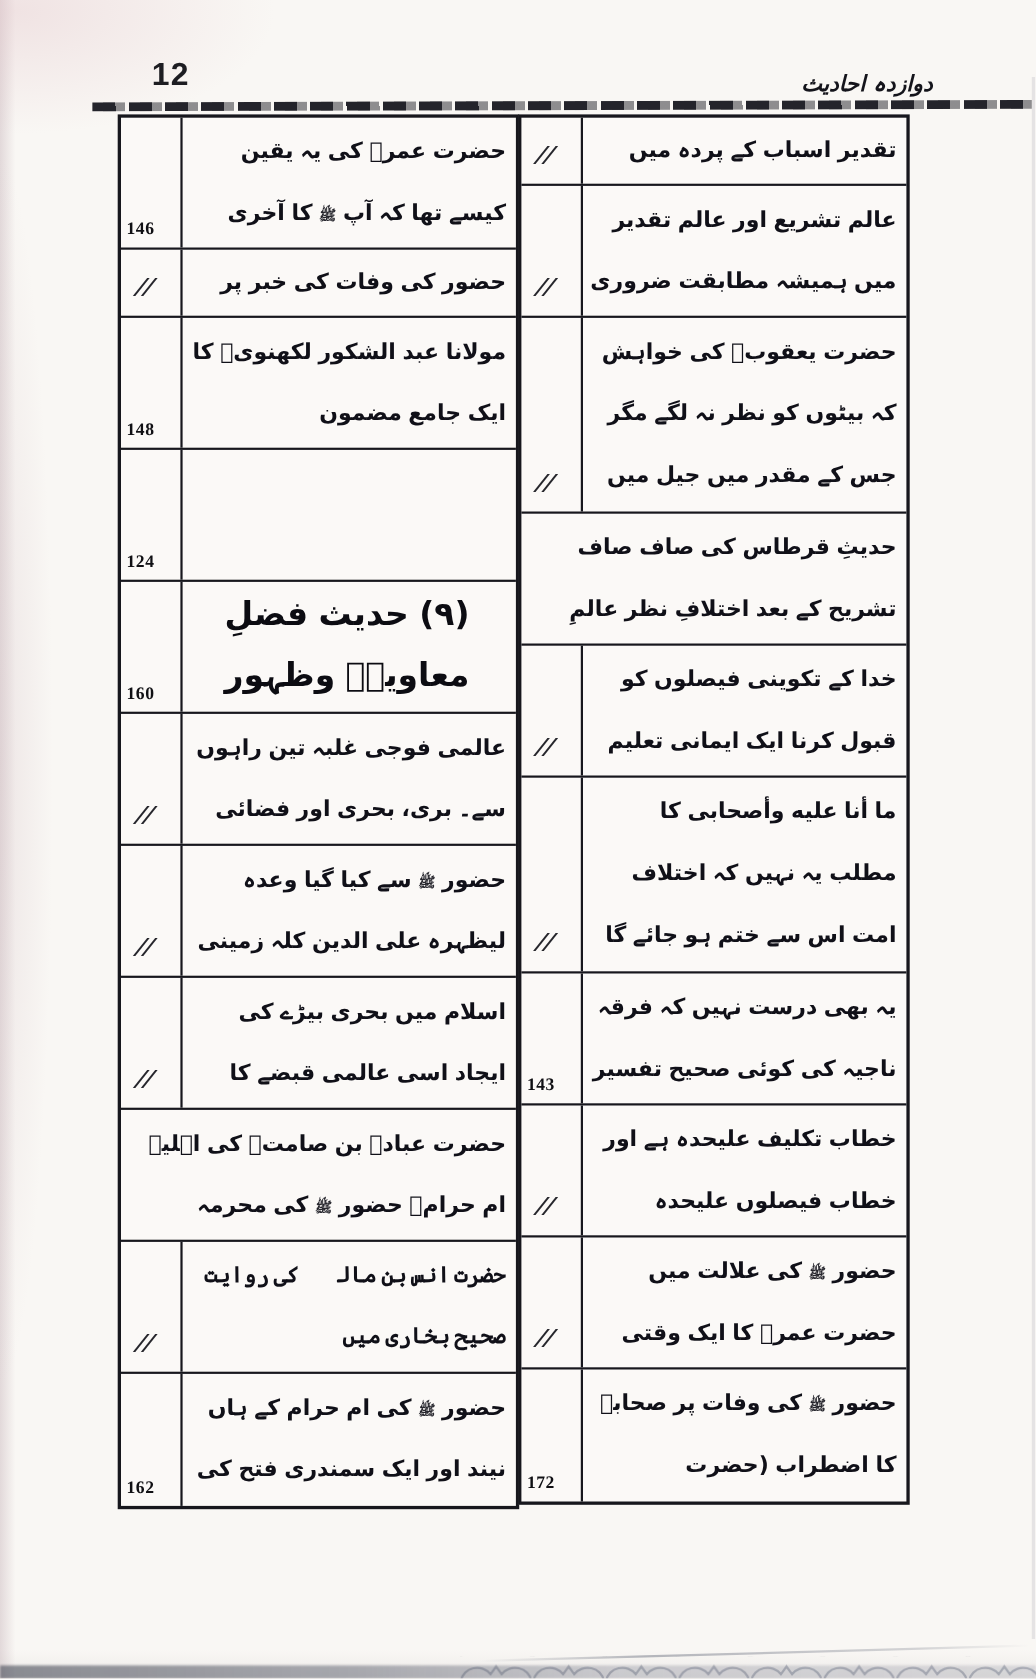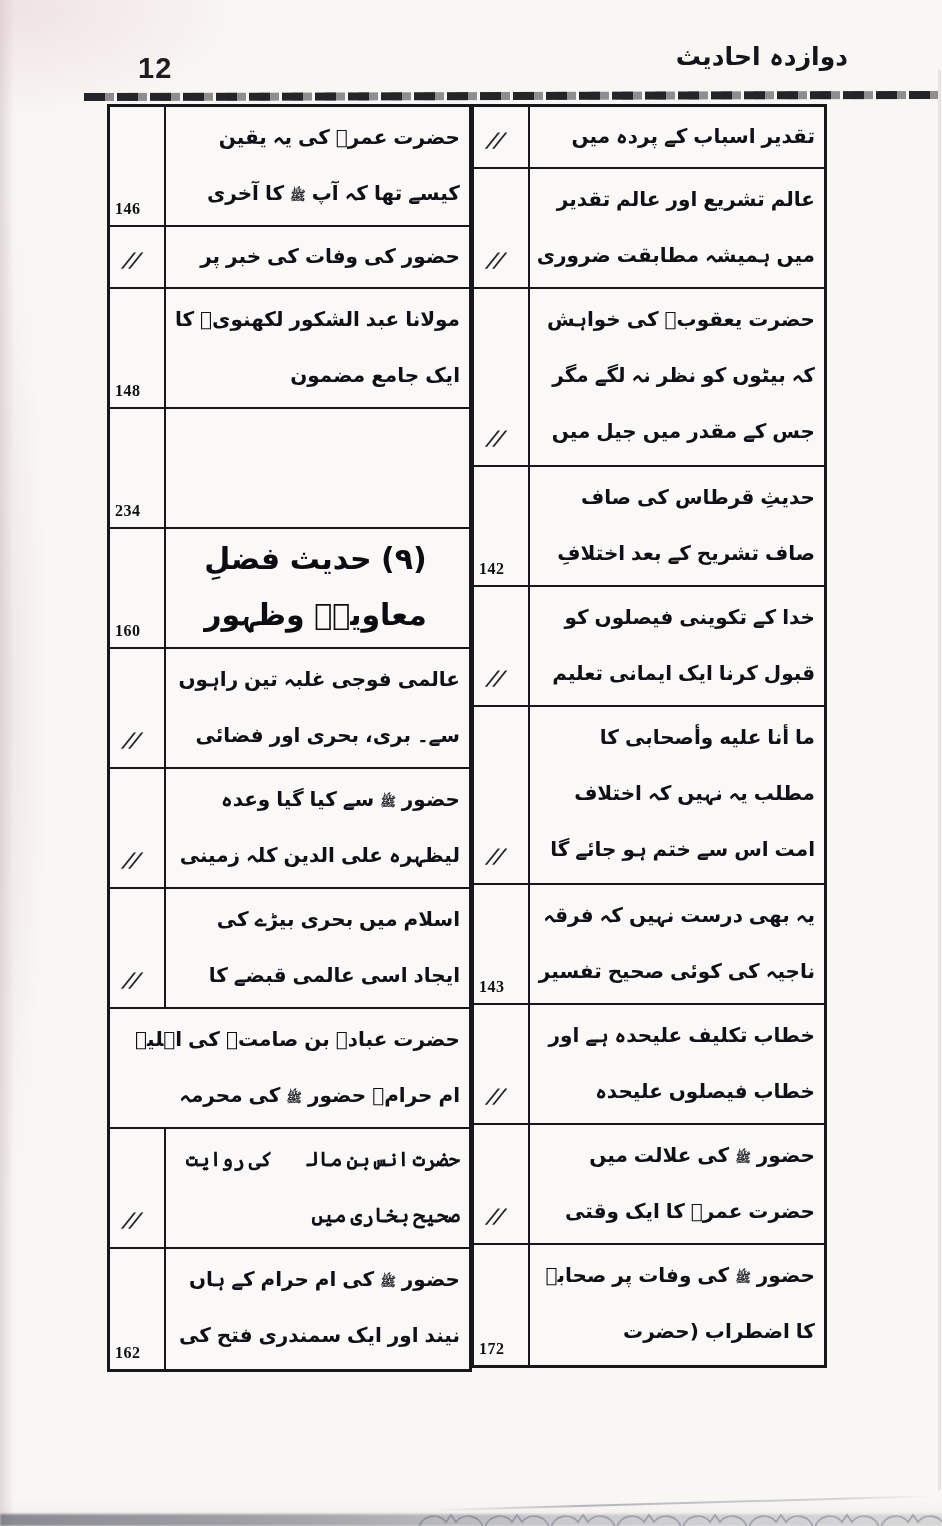--- a/index.html
+++ b/index.html
@@ -17,23 +17,24 @@
       linear-gradient(0deg, rgba(210,205,208,.30) 0px, rgba(210,205,208,0) 26px),
       #f9f7f4;
   }
   
   .page-number{
     position:absolute;left:138px;top:52px;
     font-family:"Liberation Sans",sans-serif;
     font-weight:bold;font-size:29px;color:#1d1d22;letter-spacing:1px;
   }
   .book-title{
-    position:absolute;right:94px;top:42px;
-    direction:rtl;font-weight:bold;font-size:25px;color:#14141b;
+    position:absolute;right:94px;top:64px;
+    direction:rtl;font-weight:bold;font-size:20px;color:#14141b;
     letter-spacing:0;
+    font-style:italic;
   }
   .dashed-rule{
     position:absolute;left:84px;right:4px;top:92px;height:8px;
     background:repeating-linear-gradient(90deg,#24242b 0 21px,transparent 21px 33px),
                repeating-linear-gradient(90deg,rgba(36,36,43,.5) 10px 30px,transparent 30px 43px);
     transform:rotate(-0.15deg);
   }
   
   .toc-table{
     position:absolute;top:104px;
@@ -113,21 +114,21 @@
         <div class="txt-cell" style="line-height: 54px;">حضور کی وفات کی خبر پر صحابہ کے احساسات</div>
       </div>
       <div class="t-row" style="height: 120px;">
         <div class="num-cell">
           <span class="num">148</span>
         </div>
         <div class="txt-cell" style="line-height: 56px;">مولانا عبد الشکور لکھنویؒ کا ایک جامع مضمون</div>
       </div>
       <div class="t-row" style="height: 120px;">
         <div class="num-cell">
-          <span class="num">234</span>
+          <span class="num">124</span>
         </div>
       </div>
       <div class="t-row" style="height: 120px;">
         <div class="num-cell">
           <span class="num">160</span>
         </div>
         <div class="txt-cell heading" style="line-height: 56px;">(۹) حدیث فضلِ معاویہؓ وظہور مسرتِـــــ راضیہ</div>
       </div>
       <div class="t-row" style="height: 120px;">
         <div class="num-cell">
@@ -177,23 +178,20 @@
         </div>
         <div class="txt-cell" style="line-height: 56px;">عالم تشریع اور عالم تقدیر میں ہمیشہ مطابقت ضروری نہیں</div>
       </div>
       <div class="t-row" style="height: 178px;">
         <div class="num-cell">
           <span class="ditto">//</span>
         </div>
         <div class="txt-cell" style="line-height: 56px;">حضرت یعقوبؑ کی خواہش کہ بیٹوں کو نظر نہ لگے مگر جس کے مقدر میں جیل میں جانا تھا وہ معصوم وہاں پہنچ گیا</div>
       </div>
       <div class="t-row" style="height: 120px;">
-        <div class="num-cell">
-          <span class="num">142</span>
-        </div>
         <div class="txt-cell" style="line-height: 56px;">حدیثِ قرطاس کی صاف صاف تشریح کے بعد اختلافِ نظر عالمِ تکوین کے ماتحت</div>
       </div>
       <div class="t-row" style="height: 120px;">
         <div class="num-cell">
           <span class="ditto">//</span>
         </div>
         <div class="txt-cell" style="line-height: 56px;">خدا کے تکوینی فیصلوں کو قبول کرنا ایک ایمانی تعلیم ہے</div>
       </div>
       <div class="t-row" style="height: 178px;">
         <div class="num-cell">

